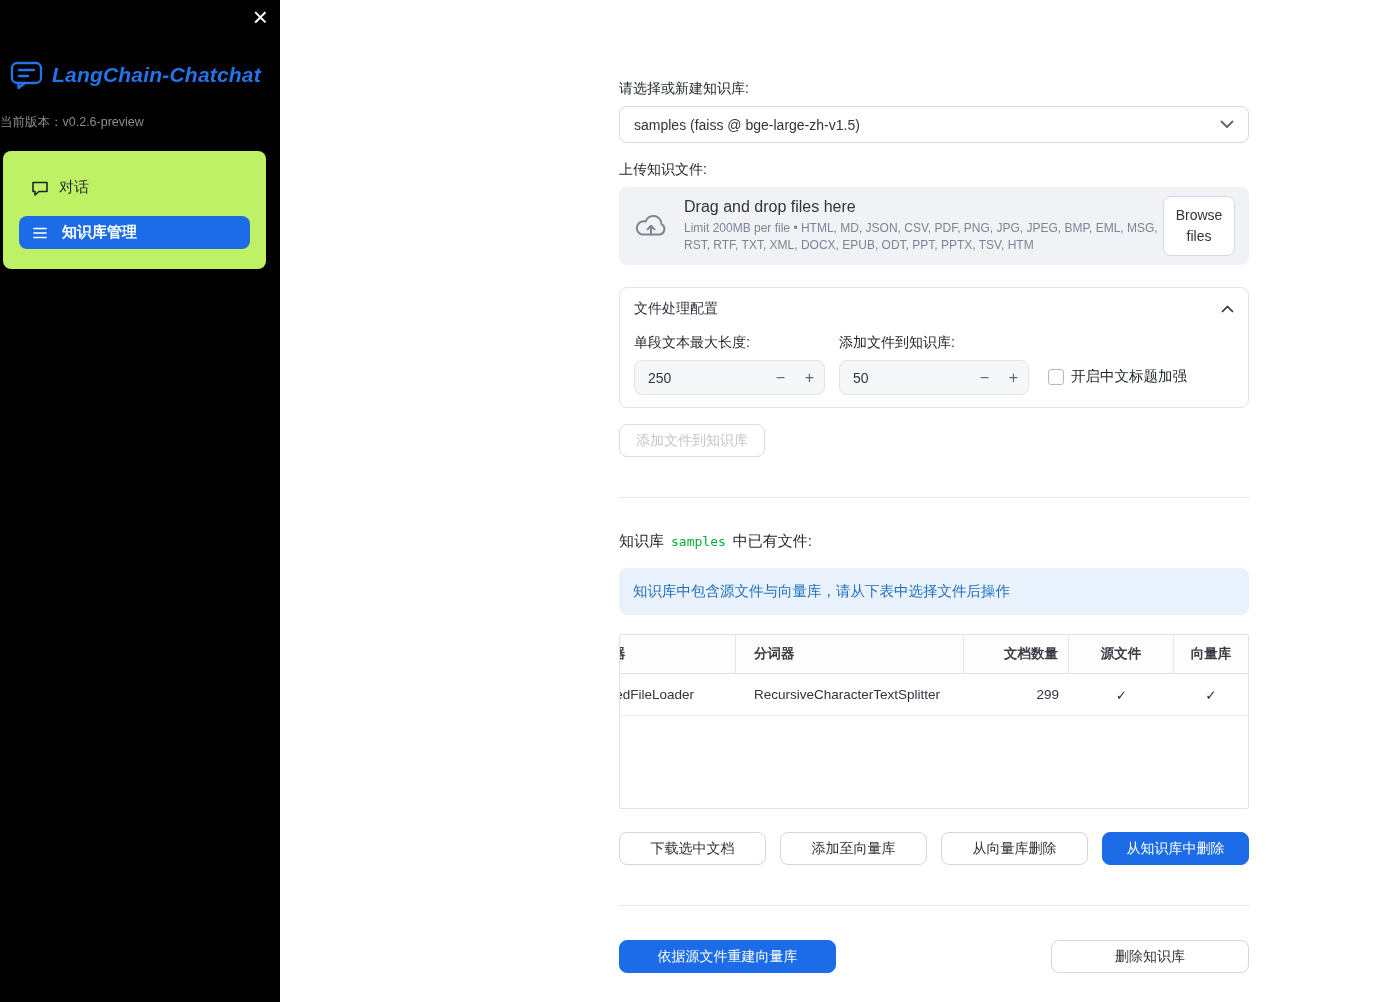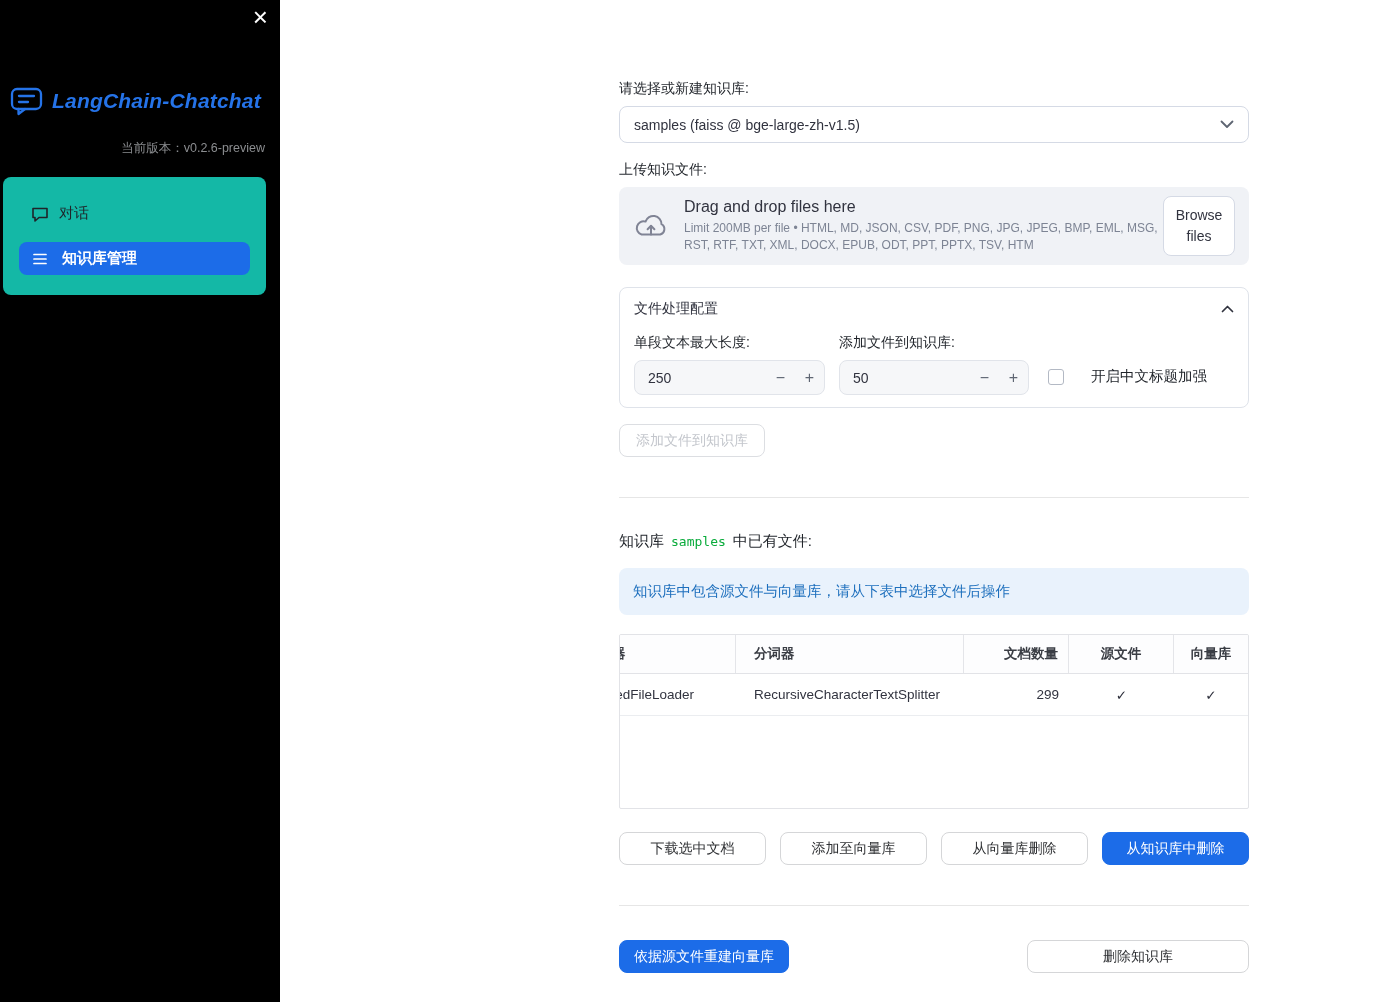--- a/index.html
+++ b/index.html
@@ -12,24 +12,24 @@
   }
   *{box-sizing:border-box;margin:0;padding:0;}
   body{
     width:1380px;height:1002px;margin:0;overflow:hidden;position:relative;
     background:#ffffff;color:#31333f;
     font-family:"Liberation Sans","DejaVu Sans",sans-serif;font-size:14px;
   }
   
   .sidebar{position:absolute;left:0;top:0;width:280px;height:100%;background:var(--sidebar-bg);}
   .close-btn{position:absolute;top:4px;right:12px;color:#ffffff;font-size:26px;line-height:1;cursor:pointer;font-weight:300;}
-  .logo-row{display:flex;align-items:center;gap:8px;padding:0 10px;margin-top:86px;}
+  .logo-row{display:flex;align-items:center;gap:8px;padding:0 10px;margin-top:60px;}
   .logo-text{color:var(--logo-blue);font-size:21px;font-weight:bold;font-style:italic;letter-spacing:.2px;white-space:nowrap;}
-  .version-row{text-align:right;padding-right:15px;margin-top:24px;color:#8b8d90;font-size:12.5px;}
-  .menu-card{background:#14b8a6;border-radius:8px;margin:20px 14px 0 3px;padding:20px 16px;}
+  .version-row{text-align:left;margin-top:24px;color:#8b8d90;font-size:12.5px;}
+  .menu-card{background:#bef264;border-radius:8px;margin:20px 14px 0 3px;padding:20px 16px;}
   .menu-item{display:flex;align-items:center;gap:10px;height:33px;border-radius:8px;padding:0 12px;font-size:15px;color:#1f2329;cursor:pointer;}
   .menu-item + .menu-item{margin-top:12px;}
   .menu-item.selected{background:var(--primary);color:#ffffff;font-weight:bold;gap:13px;}
   
   .main{position:absolute;left:296px;top:0;right:0;height:100%;overflow:hidden;background:#fff;}
   .content{width:630px;margin-left:323px;padding-top:78px;}
   .field-label{font-size:14px;color:#1f2329;height:20px;line-height:20px;}
   .selectbox{margin-top:8px;height:37px;border:1px solid #d5dae5;border-radius:8px;display:flex;align-items:center;padding:0 14px;cursor:pointer;background:#fff;}
   .selectbox .sel-value{flex:1;font-size:14px;color:#31333f;}
   .upload-label{margin-top:16px;}
@@ -46,21 +46,21 @@
   .config-fields{display:flex;align-items:flex-end;margin-top:14px;gap:14px;}
   .num-field{display:flex;flex-direction:column;}
   .num-field .field-label{margin-bottom:8px;}
   .num-input{height:35px;background:#f6f7f9;border:1px solid #e1e4ea;border-radius:8px;display:flex;align-items:center;}
   .num-input .value{flex:1;padding-left:13px;font-size:14px;color:#31333f;}
   .stepper{width:29px;text-align:center;font-size:16px;color:#5f6673;cursor:pointer;user-select:none;}
   .field-1{width:191px;}
   .field-2{width:190px;}
   .checkbox-row{display:flex;align-items:center;margin-left:5px;margin-bottom:9px;cursor:pointer;}
   .checkbox-box{width:16px;height:16px;border:1px solid #b3b9c4;border-radius:3px;background:#fff;flex:0 0 auto;}
-  .checkbox-label{margin-left:27px;font-size:14.5px;color:#1f2329;}
+  .checkbox-label{margin-left:7px;font-size:14.5px;color:#1f2329;}
   
   .btn{height:33px;border-radius:8px;border:1px solid #d5d6d8;background:#fff;color:#303235;font-size:14px;display:inline-flex;align-items:center;justify-content:center;cursor:pointer;padding:0 16px;white-space:nowrap;}
   .btn.primary{background:var(--primary);border-color:var(--primary);color:#fff;}
   .btn.disabled{color:#c3c6cc;border-color:#dcdee2;cursor:not-allowed;}
   .add-btn{margin-top:16px;}
   hr.divider{border:none;border-top:1px solid #e6e6e6;margin:40px 0 0;}
   .existing-line{margin-top:34px;font-size:15px;color:#1f2329;display:flex;align-items:baseline;}
   .kb-code{font-family:"DejaVu Sans Mono","Liberation Mono",monospace;font-size:13px;color:var(--code-green);margin:0 7px;}
   .info-box{margin-top:17px;height:47px;background:var(--info-bg);border-radius:8px;display:flex;align-items:center;padding:0 14px;font-size:14.5px;color:var(--info-text);}
   
@@ -75,22 +75,22 @@
   .col-splitter{width:228px;flex:0 0 228px;padding-left:18px;}
   .col-count{width:105px;flex:0 0 105px;justify-content:flex-end;padding-right:10px;}
   .col-source{width:105px;flex:0 0 105px;justify-content:center;}
   .col-vector{flex:1;justify-content:center;}
   .clip-h{display:inline-block;margin-left:-62px;}
   .clip-c{display:inline-block;margin-left:-67px;}
   
   .actions-row{display:flex;gap:14px;margin-top:23px;}
   .actions-row .btn{flex:1;padding:0;}
   .bottom-row{display:flex;justify-content:space-between;margin-top:34px;}
-  .rebuild-btn{width:170px;}
-  .delete-kb-btn{width:222px;}
+  .rebuild-btn{width:217px;}
+  .delete-kb-btn{width:198px;}
   svg{display:block;}
 </style>
 </head>
 <body>
 
 <div class="sidebar">
   <div class="close-btn">×</div>
 
   <div class="logo-row">
     <span>

